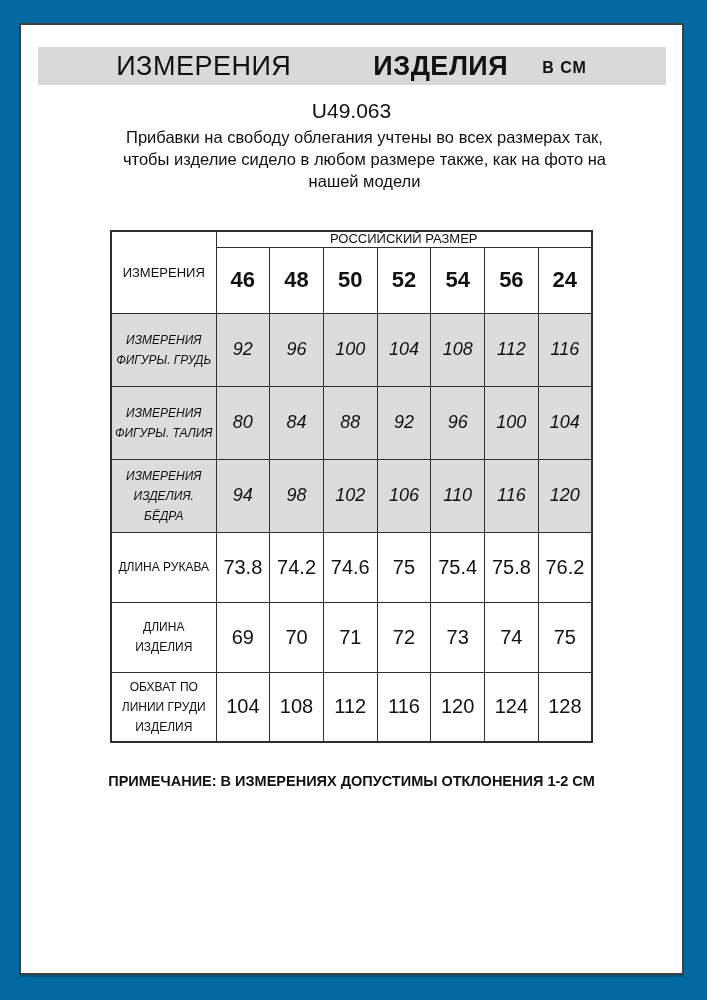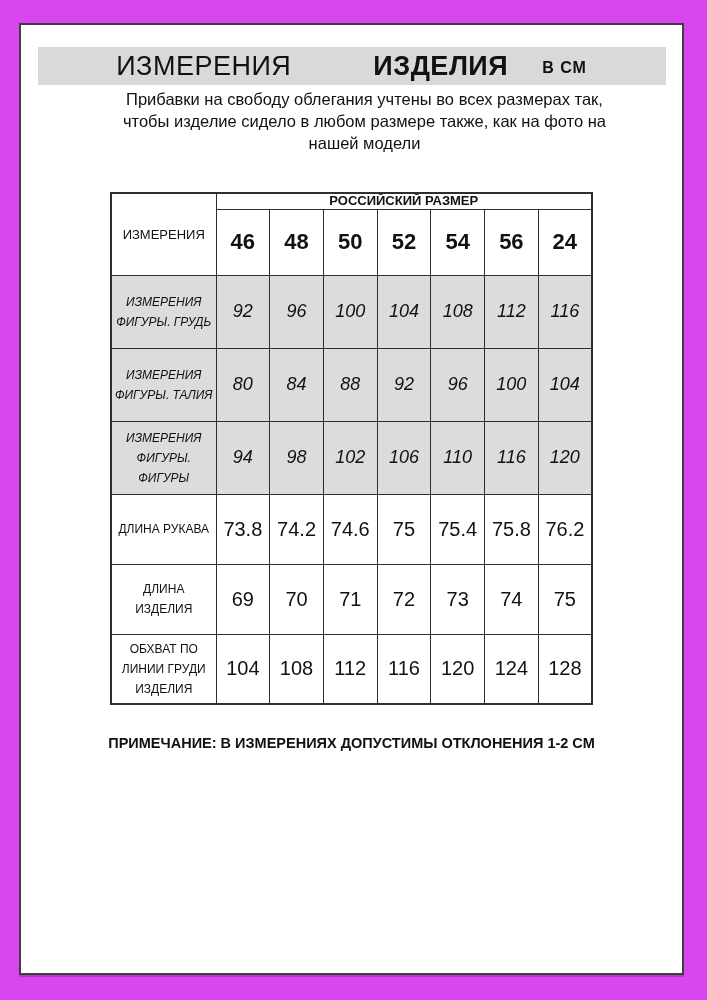--- a/index.html
+++ b/index.html
@@ -9,21 +9,21 @@
     width: 707px;
     height: 1000px;
     font-family: "Liberation Sans", "DejaVu Sans", sans-serif;
     color: #111111;
   }
   .canvas {
     position: relative;
     width: 707px;
     height: 1000px;
     overflow: hidden;
-    background: #d946ef;
+    background: #0369a1;
   }
   .page-frame {
     position: absolute;
     left: 19px;
     top: 23px;
     width: 665px;
     height: 952px;
     box-sizing: border-box;
     border: 2px solid #3f3f3f;
     background: #ffffff;
@@ -84,21 +84,21 @@
     border: 1.5px solid #2e2e2e;
     text-align: center;
     vertical-align: middle;
     padding: 0 2px;
     overflow: hidden;
   }
   .col-label { width: 105px; }
   .row-group-header { height: 16px; }
   .group-header-cell {
     font-size: 13px;
-    font-weight: 700;
+    font-weight: 400;
     line-height: 14px;
     padding: 0;
   }
   .corner-cell {
     font-size: 13px;
     font-weight: 400;
   }
   .row-sizes { height: 66px; }
   .size-cell {
     font-size: 22px;
@@ -132,20 +132,21 @@
 
 <div class="canvas">
   <div class="page-frame">
 
     <div class="title-bar">
       <span class="title-regular">ИЗМЕРЕНИЯ</span>
       <span class="title-bold">ИЗДЕЛИЯ</span>
       <span class="title-unit">В СМ</span>
     </div>
 
+    <div class="model-code">U49.063</div>
 
     <div class="description">Прибавки на свободу облегания учтены во всех размерах так,
 чтобы изделие сидело в любом размере также, как на фото на
 нашей модели</div>
 
     <table class="size-table">
       <colgroup>
         <col class="col-label">
         <col>
           <col>
@@ -185,21 +186,21 @@
             <td class="label-cell">ИЗМЕРЕНИЯ ФИГУРЫ. ТАЛИЯ</td>
             <td class="value-cell">80</td>
             <td class="value-cell">84</td>
             <td class="value-cell">88</td>
             <td class="value-cell">92</td>
             <td class="value-cell">96</td>
             <td class="value-cell">100</td>
             <td class="value-cell">104</td>
           </tr>
           <tr class="body-row shaded">
-            <td class="label-cell">ИЗМЕРЕНИЯ ФИГУРЫ. ФИГУРЫ</td>
+            <td class="label-cell">ИЗМЕРЕНИЯ ИЗДЕЛИЯ. БЁДРА</td>
             <td class="value-cell">94</td>
             <td class="value-cell">98</td>
             <td class="value-cell">102</td>
             <td class="value-cell">106</td>
             <td class="value-cell">110</td>
             <td class="value-cell">116</td>
             <td class="value-cell">120</td>
           </tr>
           <tr class="body-row">
             <td class="label-cell">ДЛИНА РУКАВА</td>

